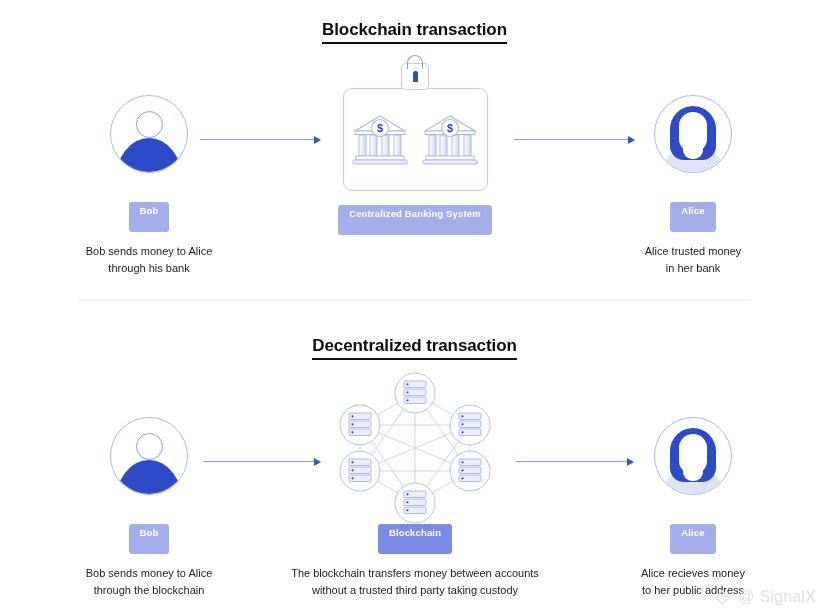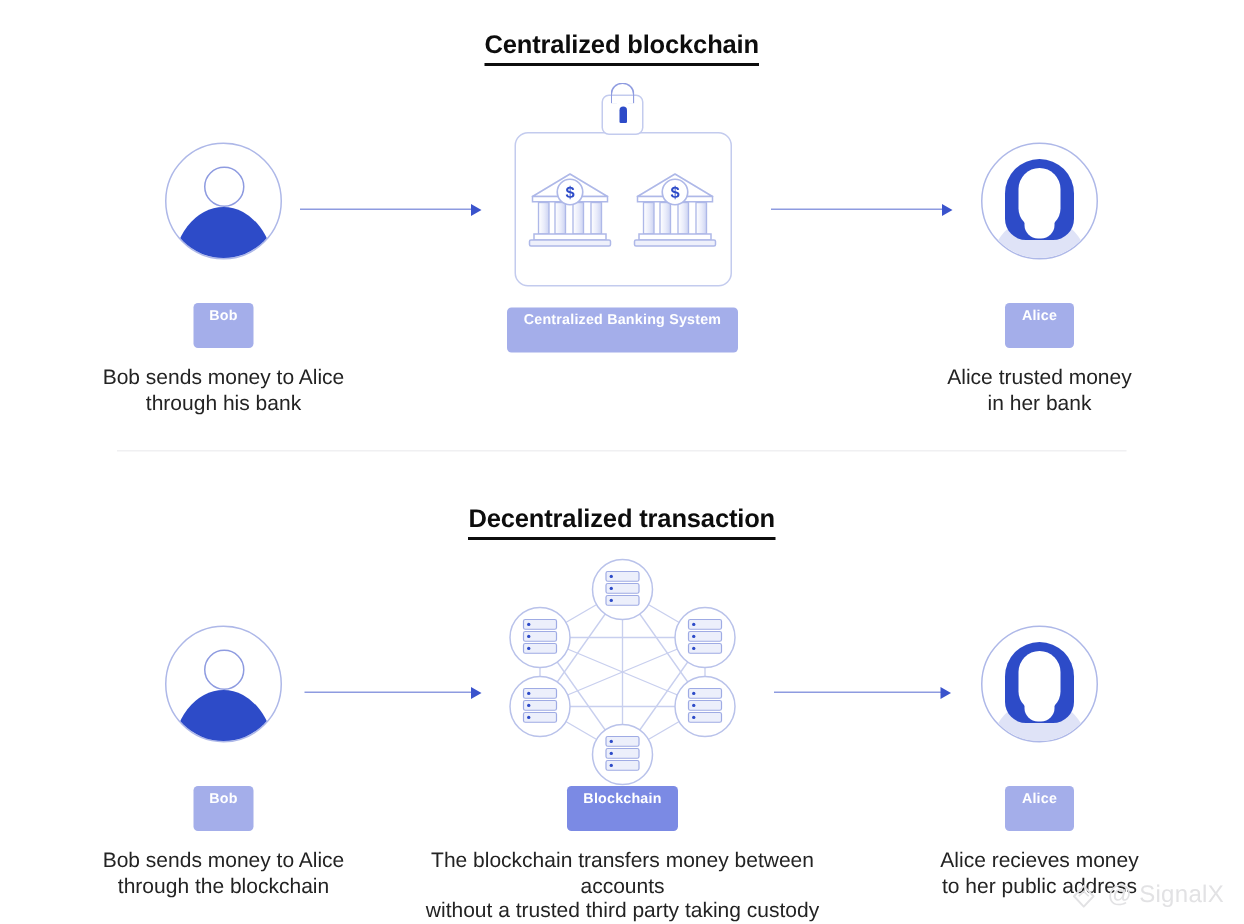--- a/index.html
+++ b/index.html
@@ -216,21 +216,21 @@
     font-weight: bold;
     letter-spacing: 0.15px;
     padding: 3px 11px 16px;
     border-radius: 3px;
     background: #a4aeea;
     white-space: nowrap;
   }
   .badge.strong { background: #7b8ae4; }
 
   .caption {
-    font-size: 14px;
+    font-size: 11px;
     line-height: 16.5px;
     color: #232323;
     white-space: pre-line;
     margin-top: 11px;
   }
 
   
   .watermark {
     position: absolute;
     right: 13px;
@@ -241,21 +241,21 @@
     color: #e2e2e4;
     font-size: 16px;
     letter-spacing: 0.2px;
     user-select: none;
   }
 </style>
 </head>
 <body>
 
 <div class="section-title" style="top:20px;">
-  <span>Centralized blockchain</span>
+  <span>Blockchain transaction</span>
 </div>
 
 <div class="col" style="left:49px; top:95px; width:200px;">
   <div class="avatar avatar-bob">
     <div class="head"></div>
     <div class="body"></div>
   </div>
   <div style="margin-top:27px;">
     <span class="badge">Bob</span>
   </div>

